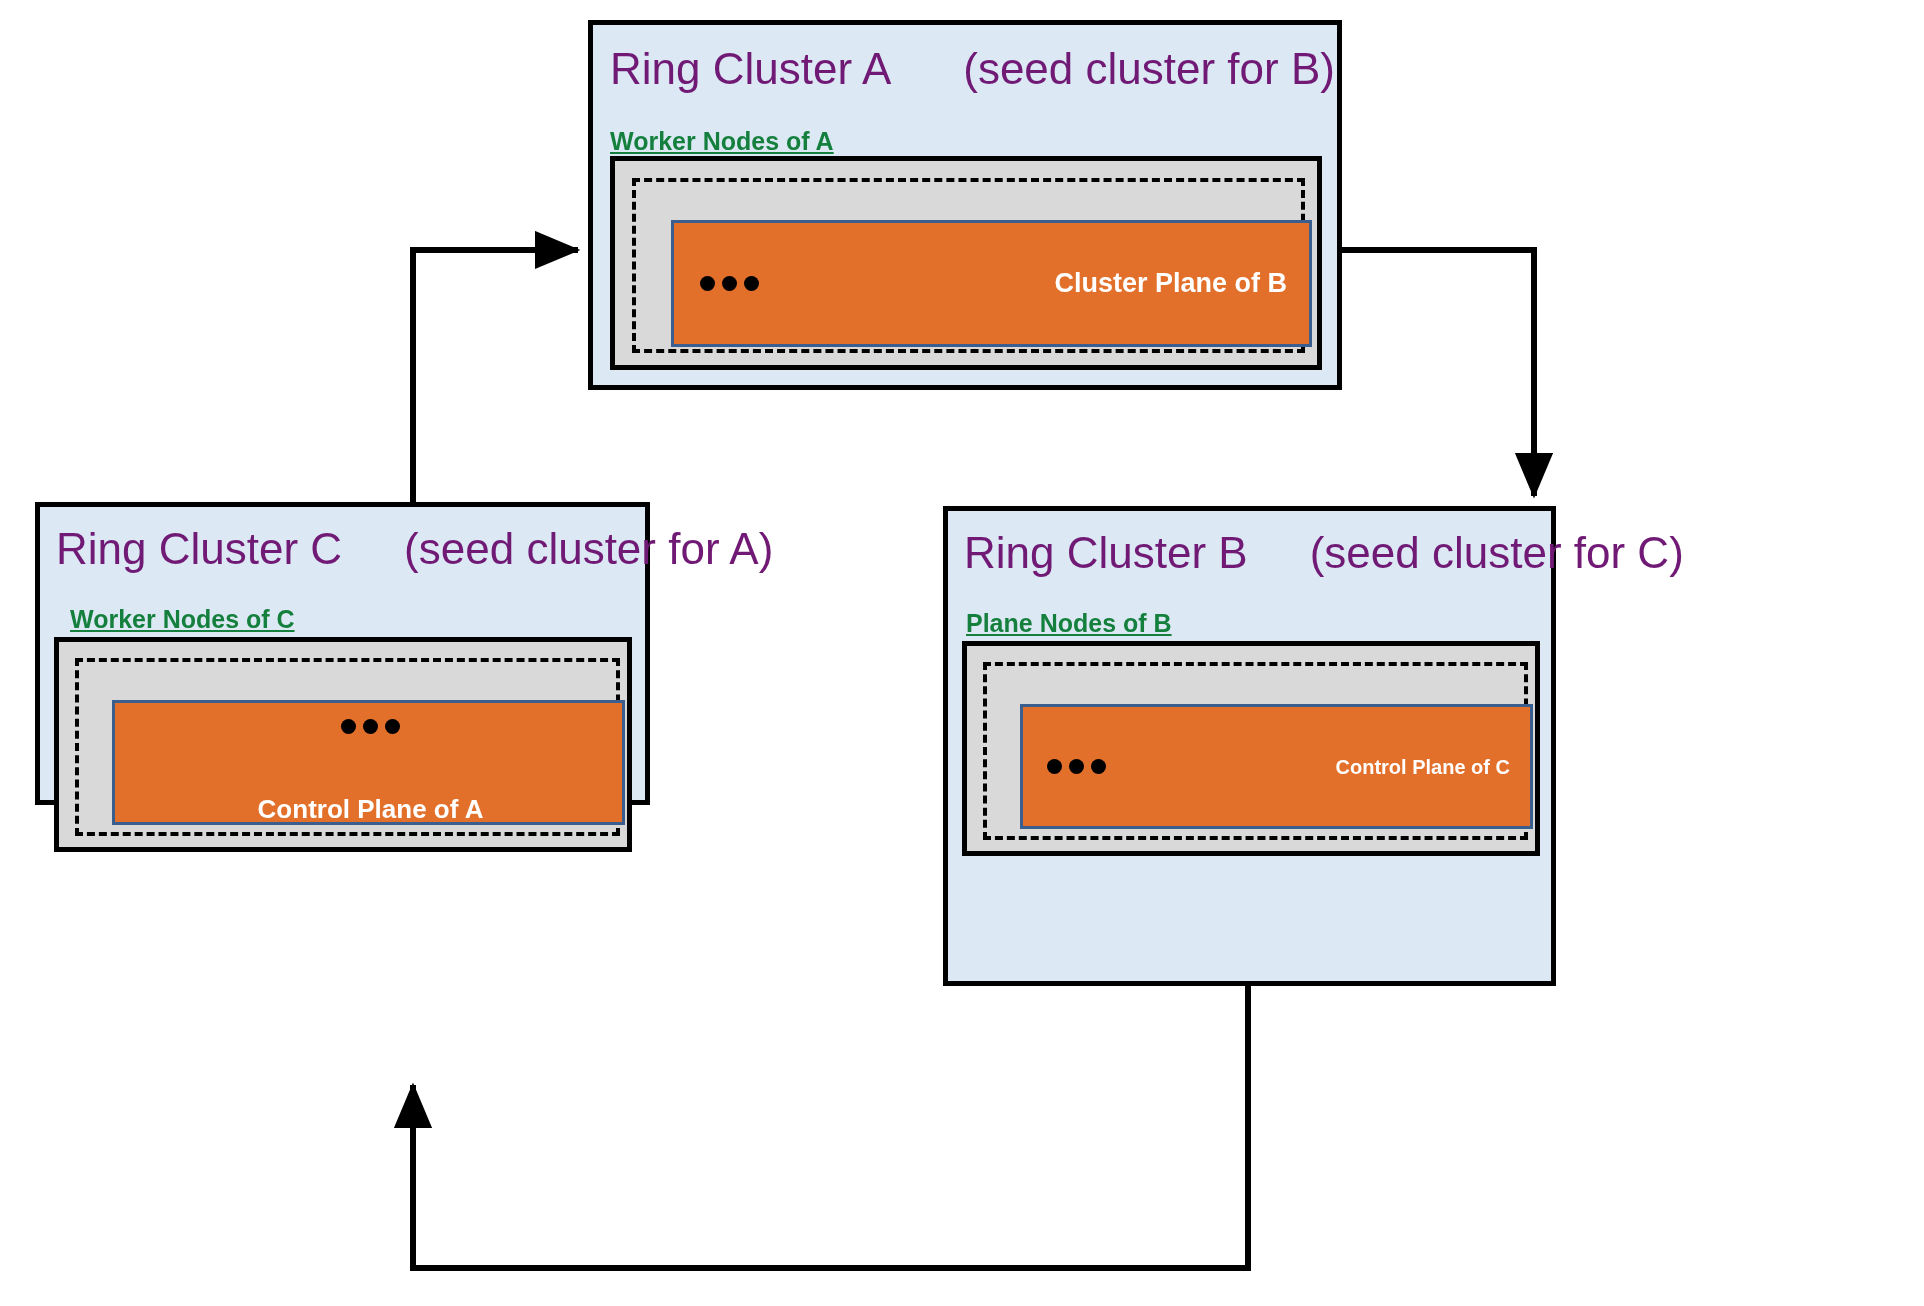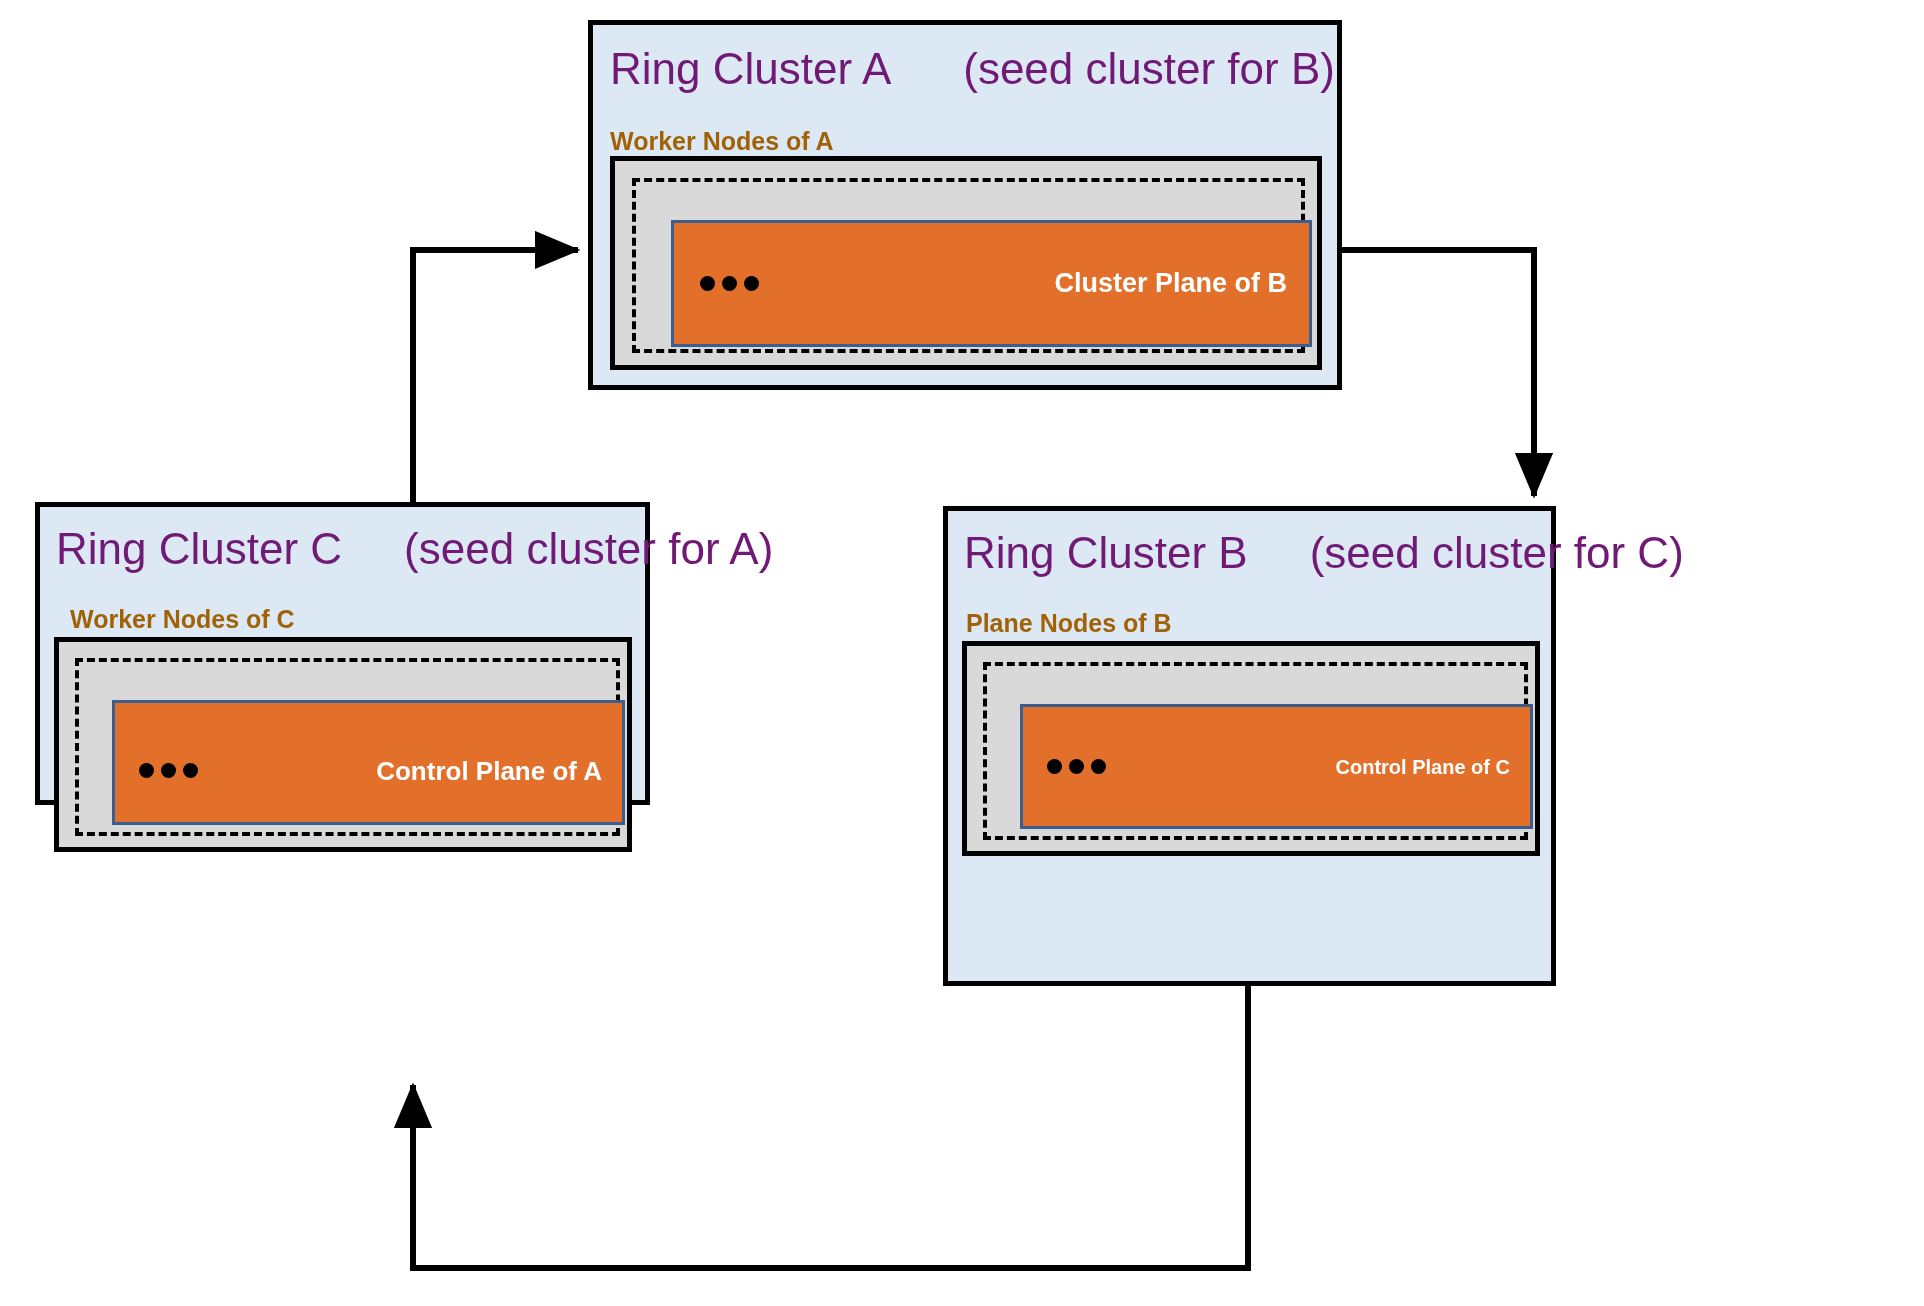--- a/index.html
+++ b/index.html
@@ -43,23 +43,24 @@
   }
   .cluster-title .title-main {
     display: inline-block;
   }
   .cluster-title .title-sub {
     display: inline-block;
   }
   .worker-label {
     position: absolute;
     white-space: nowrap;
-    color: #a16207;
+    color: #15803d;
     font-weight: bold;
     line-height: 1;
+    text-decoration: underline;
   }
 
   
   .worker-box {
     position: absolute;
     box-sizing: border-box;
     background: #d9d9d9;
     border: 5px solid #000000;
   }
   .dashed-box {
@@ -108,21 +109,21 @@
   #cluster-a .cp-label { font-size: 27px; }
 
   
   #cluster-c { left: 35px; top: 502px; width: 615px; height: 303px; }
   #cluster-c .cluster-title { left: 16px; top: 20px; font-size: 44px; }
   #cluster-c .cluster-title .title-sub { margin-left: 62px; }
   #cluster-c .worker-label { left: 30px; top: 100px; font-size: 25px; }
   #cluster-c .worker-box  { left: 14px; top: 130px; width: 578px; height: 215px; }
   #cluster-c .dashed-box  { left: 16px; top: 16px; width: 545px; height: 178px; }
   #cluster-c .control-plane { left: 33px; top: 38px; width: 513px; height: 125px;
-                              padding: 16px 20px 0 24px; }
+                              padding: 16px 20px 0 24px; flex-direction: column; }
   #cluster-c .cp-label { font-size: 26px; }
 
   
   #cluster-b { left: 943px; top: 506px; width: 613px; height: 480px; }
   #cluster-b .cluster-title { left: 16px; top: 20px; font-size: 44px; }
   #cluster-b .cluster-title .title-sub { margin-left: 62px; }
   #cluster-b .worker-label { left: 18px; top: 100px; font-size: 25px; }
   #cluster-b .worker-box  { left: 14px; top: 130px; width: 578px; height: 215px; }
   #cluster-b .dashed-box  { left: 16px; top: 16px; width: 545px; height: 178px; }
   #cluster-b .control-plane { left: 33px; top: 38px; width: 513px; height: 125px;

